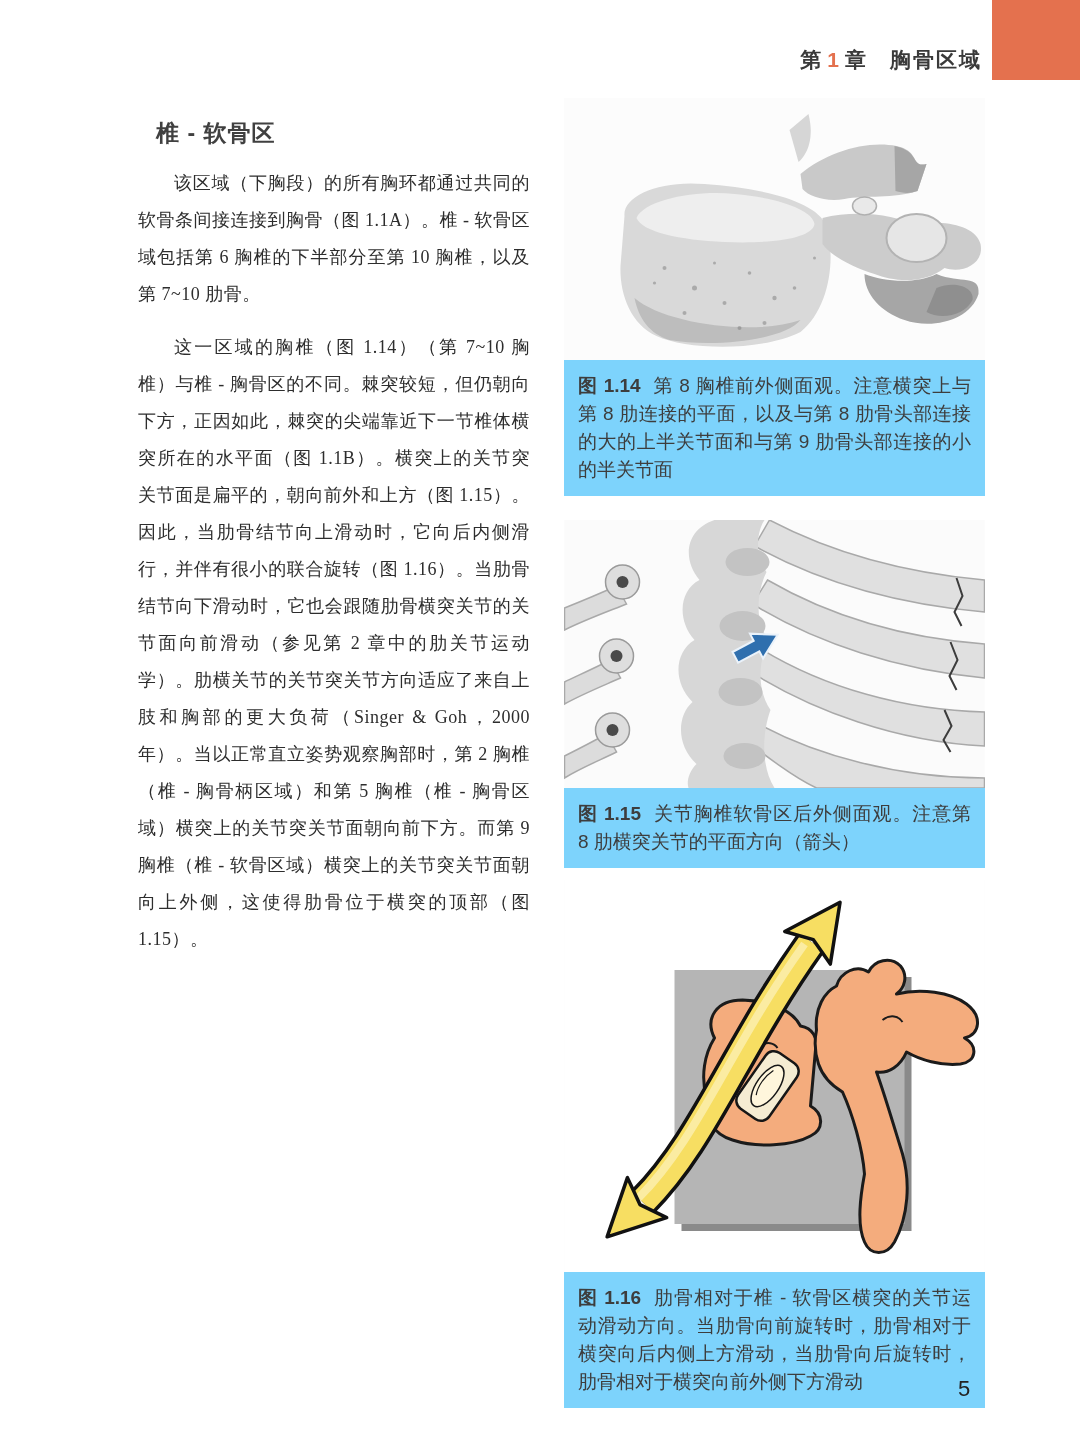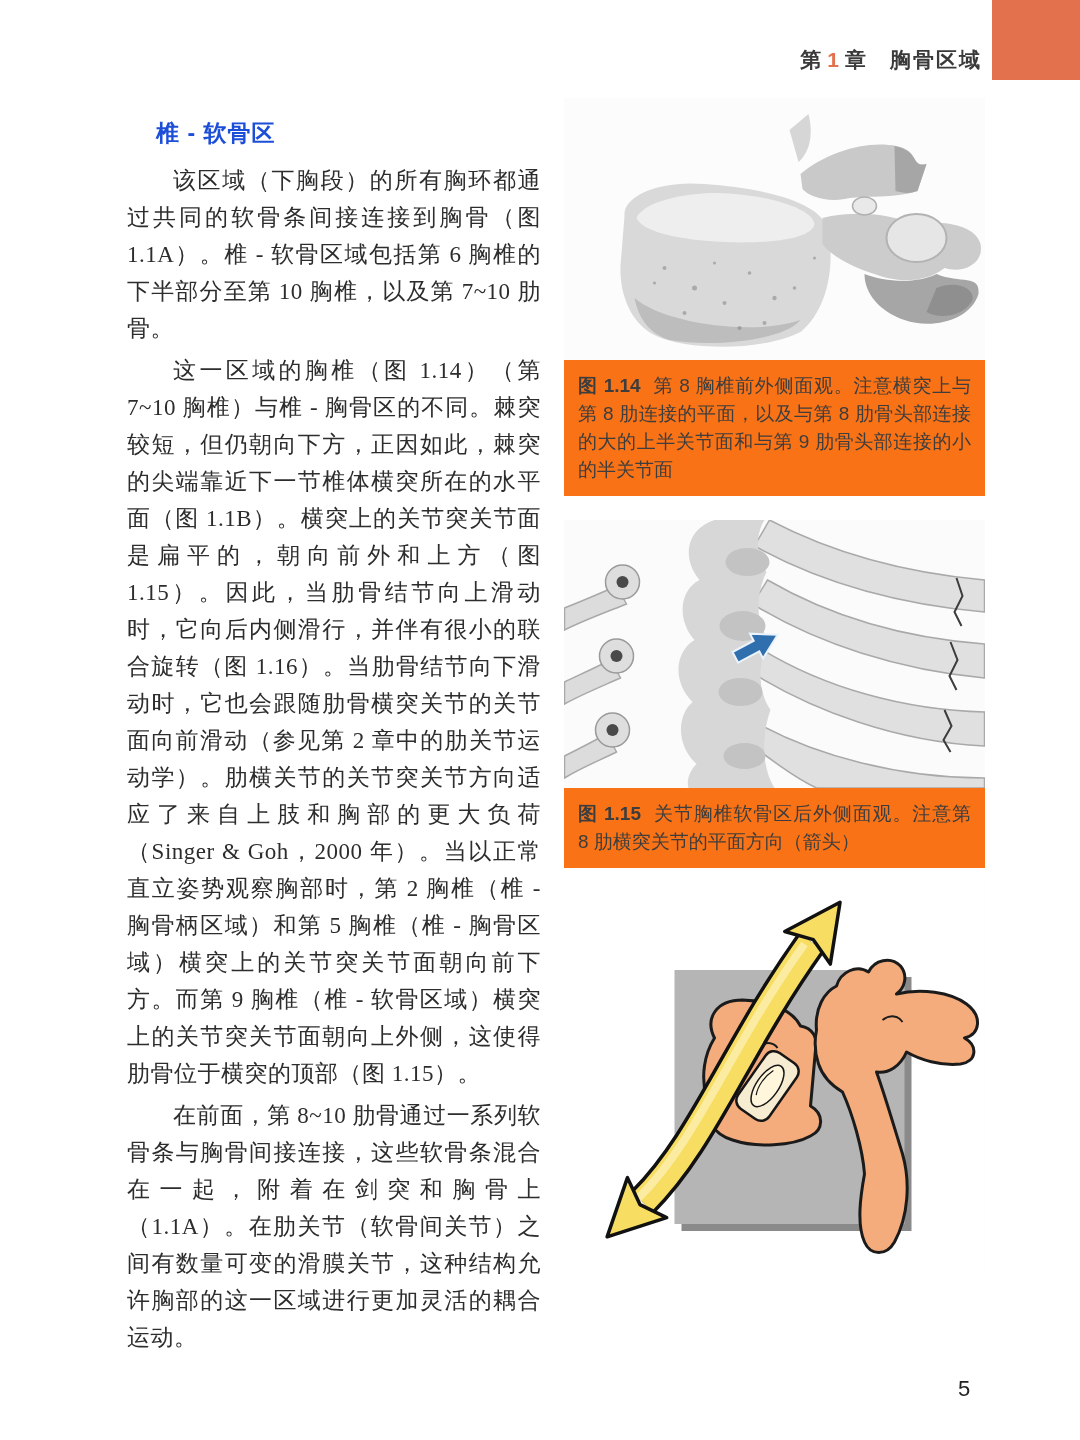--- a/index.html
+++ b/index.html
@@ -15,32 +15,32 @@
     font-family:"Liberation Sans","DejaVu Sans",sans-serif;
     font-weight:bold;font-size:21px;color:#3a3a3a;letter-spacing:2px;
     display:flex;align-items:baseline;
   }
   .page-header .chapter-num{color:#e4714e;padding:0 4px;}
   .page-header .header-gap{display:inline-block;width:22px;}
   
   .text-col{position:absolute;left:122px;top:118px;width:424px;}
   .section-heading{
     font-family:"Liberation Sans","DejaVu Sans",sans-serif;
-    font-weight:bold;font-size:23px;color:#1d4ed8;
+    font-weight:bold;font-size:23px;color:#404040;
     margin:0 0 13px 34px;letter-spacing:1px;
   }
   .text-col p{
-    margin:5px;font-size:23px;line-height:37px;color:#2d2d2d;
+    margin:16px;font-size:18px;line-height:37px;color:#2d2d2d;
     text-align:justify;text-indent:2em;letter-spacing:0.5px;
   }
   
   .fig-col{position:absolute;left:564px;top:98px;width:421px;}
   .figure-image{display:block;width:421px;background:#fdfdfd;}
   .fig-caption{
-    background:#f97316;padding:12px 14px;margin:0;
+    background:#7dd3fc;padding:12px 14px;margin:0;
     font-family:"Liberation Sans","DejaVu Sans",sans-serif;
     font-size:19px;line-height:28px;color:#3d3d3d;text-align:justify;
   }
   .fig-caption b{margin-right:12px;font-weight:bold;}
   .fig-gap-lg{height:24px;}
   .fig-gap-sm{height:12px;}
   
   .page-number{
     position:absolute;left:958px;top:1376px;
     font-size:22px;color:#222;font-family:"Liberation Sans","DejaVu Sans",sans-serif;
@@ -56,21 +56,20 @@
   <span class="chapter-num">1</span>
   <span>章</span>
   <span class="header-gap"></span>
   <span>胸骨区域</span>
 </div>
 
 <div class="text-col">
   <h2 class="section-heading">椎 - 软骨区</h2>
   <p>该区域（下胸段）的所有胸环都通过共同的软骨条间接连接到胸骨（图 1.1A）。椎 - 软骨区域包括第 6 胸椎的下半部分至第 10 胸椎，以及第 7~10 肋骨。</p>
   <p>这一区域的胸椎（图 1.14）（第 7~10 胸椎）与椎 - 胸骨区的不同。棘突较短，但仍朝向下方，正因如此，棘突的尖端靠近下一节椎体横突所在的水平面（图 1.1B）。横突上的关节突关节面是扁平的，朝向前外和上方（图 1.15）。因此，当肋骨结节向上滑动时，它向后内侧滑行，并伴有很小的联合旋转（图 1.16）。当肋骨结节向下滑动时，它也会跟随肋骨横突关节的关节面向前滑动（参见第 2 章中的肋关节运动学）。肋横关节的关节突关节方向适应了来自上肢和胸部的更大负荷（Singer &amp; Goh，2000 年）。当以正常直立姿势观察胸部时，第 2 胸椎（椎 - 胸骨柄区域）和第 5 胸椎（椎 - 胸骨区域）横突上的关节突关节面朝向前下方。而第 9 胸椎（椎 - 软骨区域）横突上的关节突关节面朝向上外侧，这使得肋骨位于横突的顶部（图 1.15）。</p>
-  <p>在前面，第 8~10 肋骨通过一系列软骨条与胸骨间接连接，这些软骨条混合在一起，附着在剑突和胸骨上（1.1A）。在肋关节（软骨间关节）之间有数量可变的滑膜关节，这种结构允许胸部的这一区域进行更加灵活的耦合运动。</p>
 
 </div>
 
 <div class="fig-col">
 
   <svg class="figure-image" viewBox="0 0 420 262" height="262" xmlns="http://www.w3.org/2000/svg">
     <rect width="420" height="262" fill="#fcfcfc"></rect>
     <path d="M225,32 L244,16 C250,40 243,56 234,64 Z" fill="#d6d6d6"></path>
     <path d="M236,76 C262,54 302,42 332,48 C356,53 346,70 362,66 L353,93 C330,101 300,97 280,101 C262,104 245,99 238,91 Z" fill="#c9c9c9"></path>
     <path d="M330,48 C356,53 346,70 362,66 L353,93 C345,96 338,95 331,93 Z" fill="#a6a6a6"></path>
@@ -175,16 +174,19 @@
         <path d="M44,0 L-12,-28 L-2,0 L-12,28 Z" fill="#f7de62" stroke="#111111" stroke-width="3.5" stroke-linejoin="round"></path>
       </g>
     </g>
 
     <g transform="rotate(35 203 206)">
       <rect x="184" y="172" width="38" height="68" rx="10" fill="#f5ecd2" stroke="#161616" stroke-width="2.5"></rect>
       <ellipse cx="203" cy="206" rx="11" ry="24" fill="#fff6dc" stroke="#161616" stroke-width="1.5"></ellipse>
       <path d="M199,190 c-4,10 -4,22 0,30" stroke="#161616" stroke-width="1.2" fill="none"></path>
     </g>
   </svg>
+  <p class="fig-caption">
+    <b>图 1.16</b><span>肋骨相对于椎 - 软骨区横突的关节运动滑动方向。当肋骨向前旋转时，肋骨相对于横突向后内侧上方滑动，当肋骨向后旋转时，肋骨相对于横突向前外侧下方滑动</span>
+  </p>
 
 </div>
 
 <div class="page-number">5</div>
 
 </body></html>

